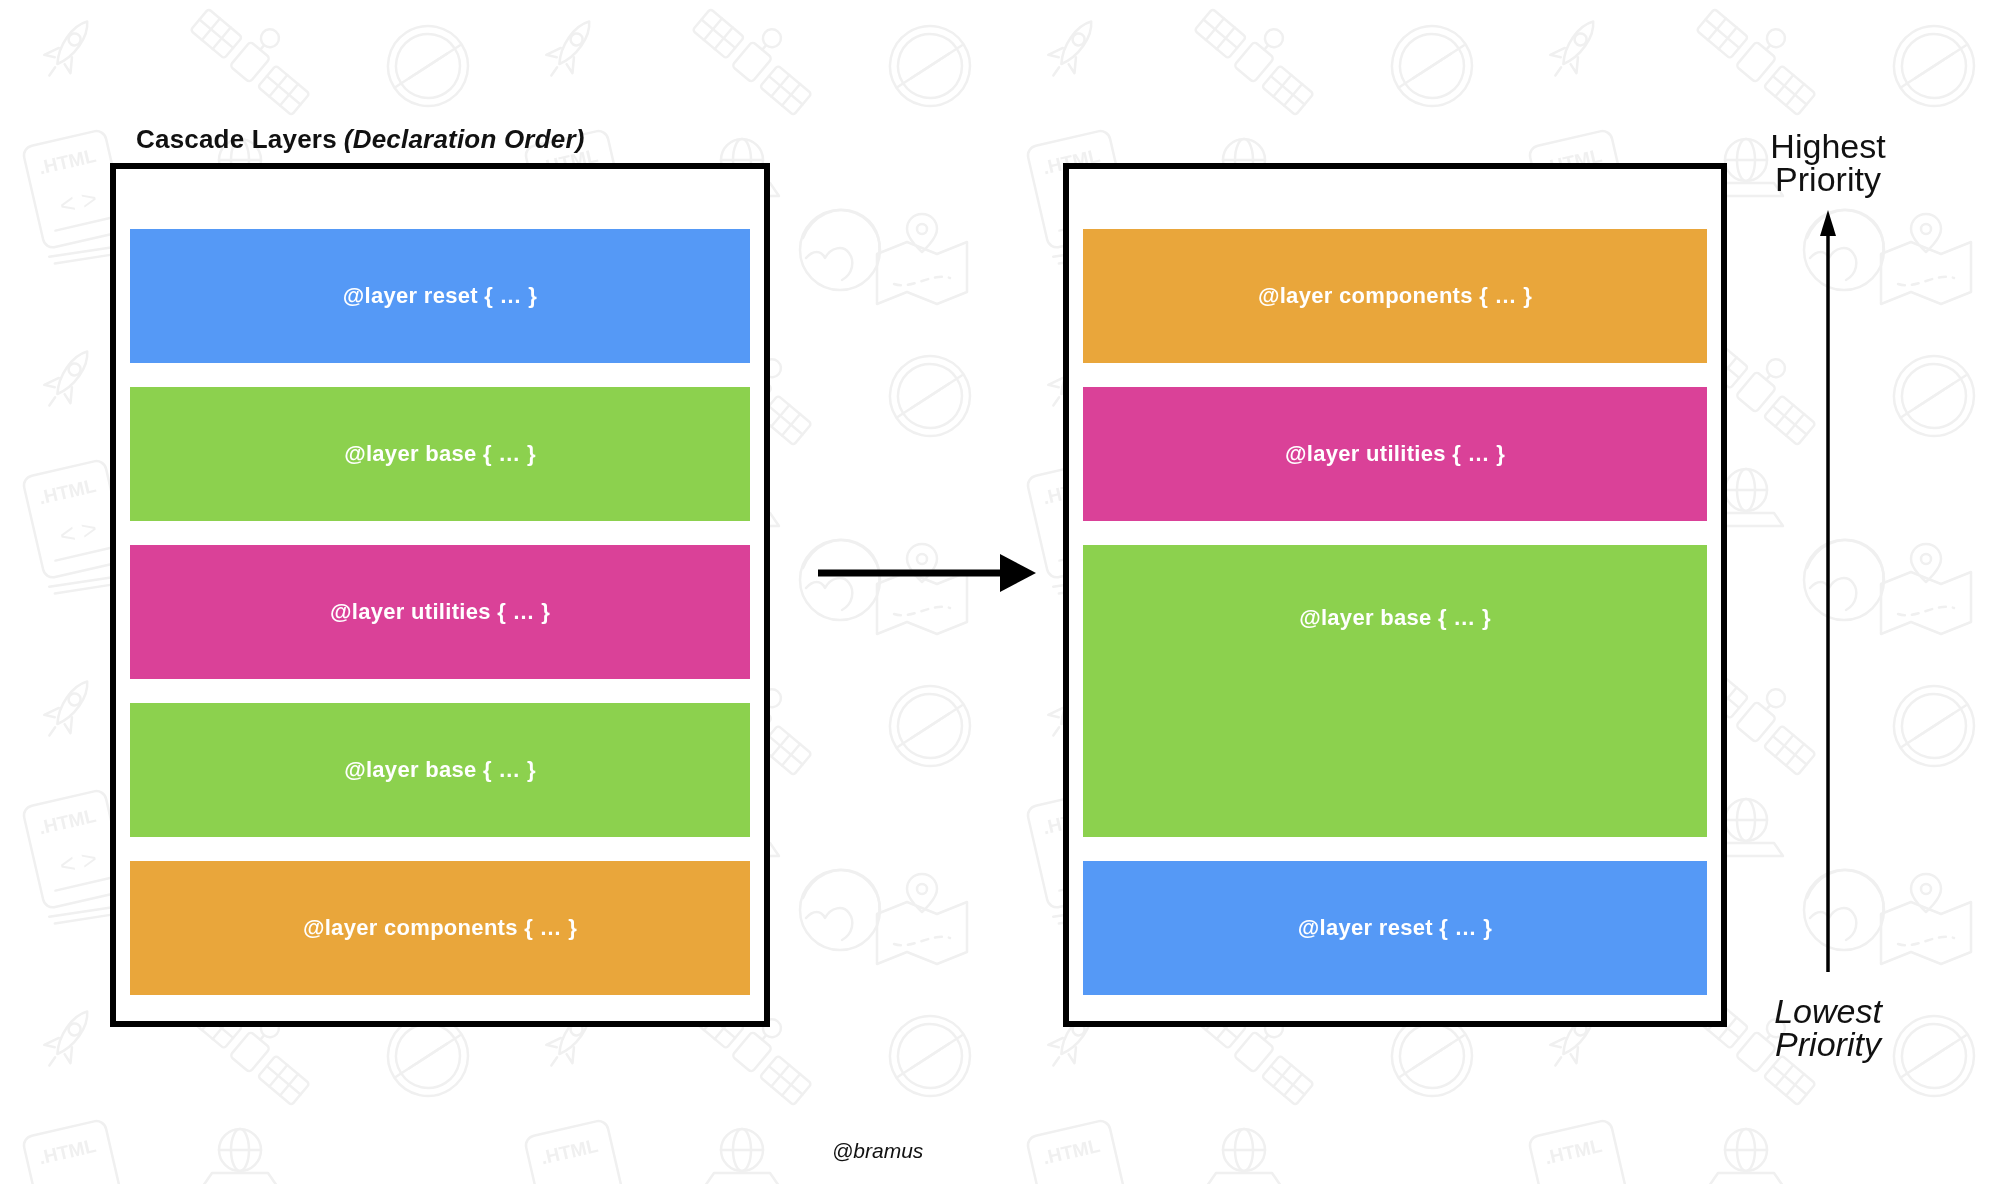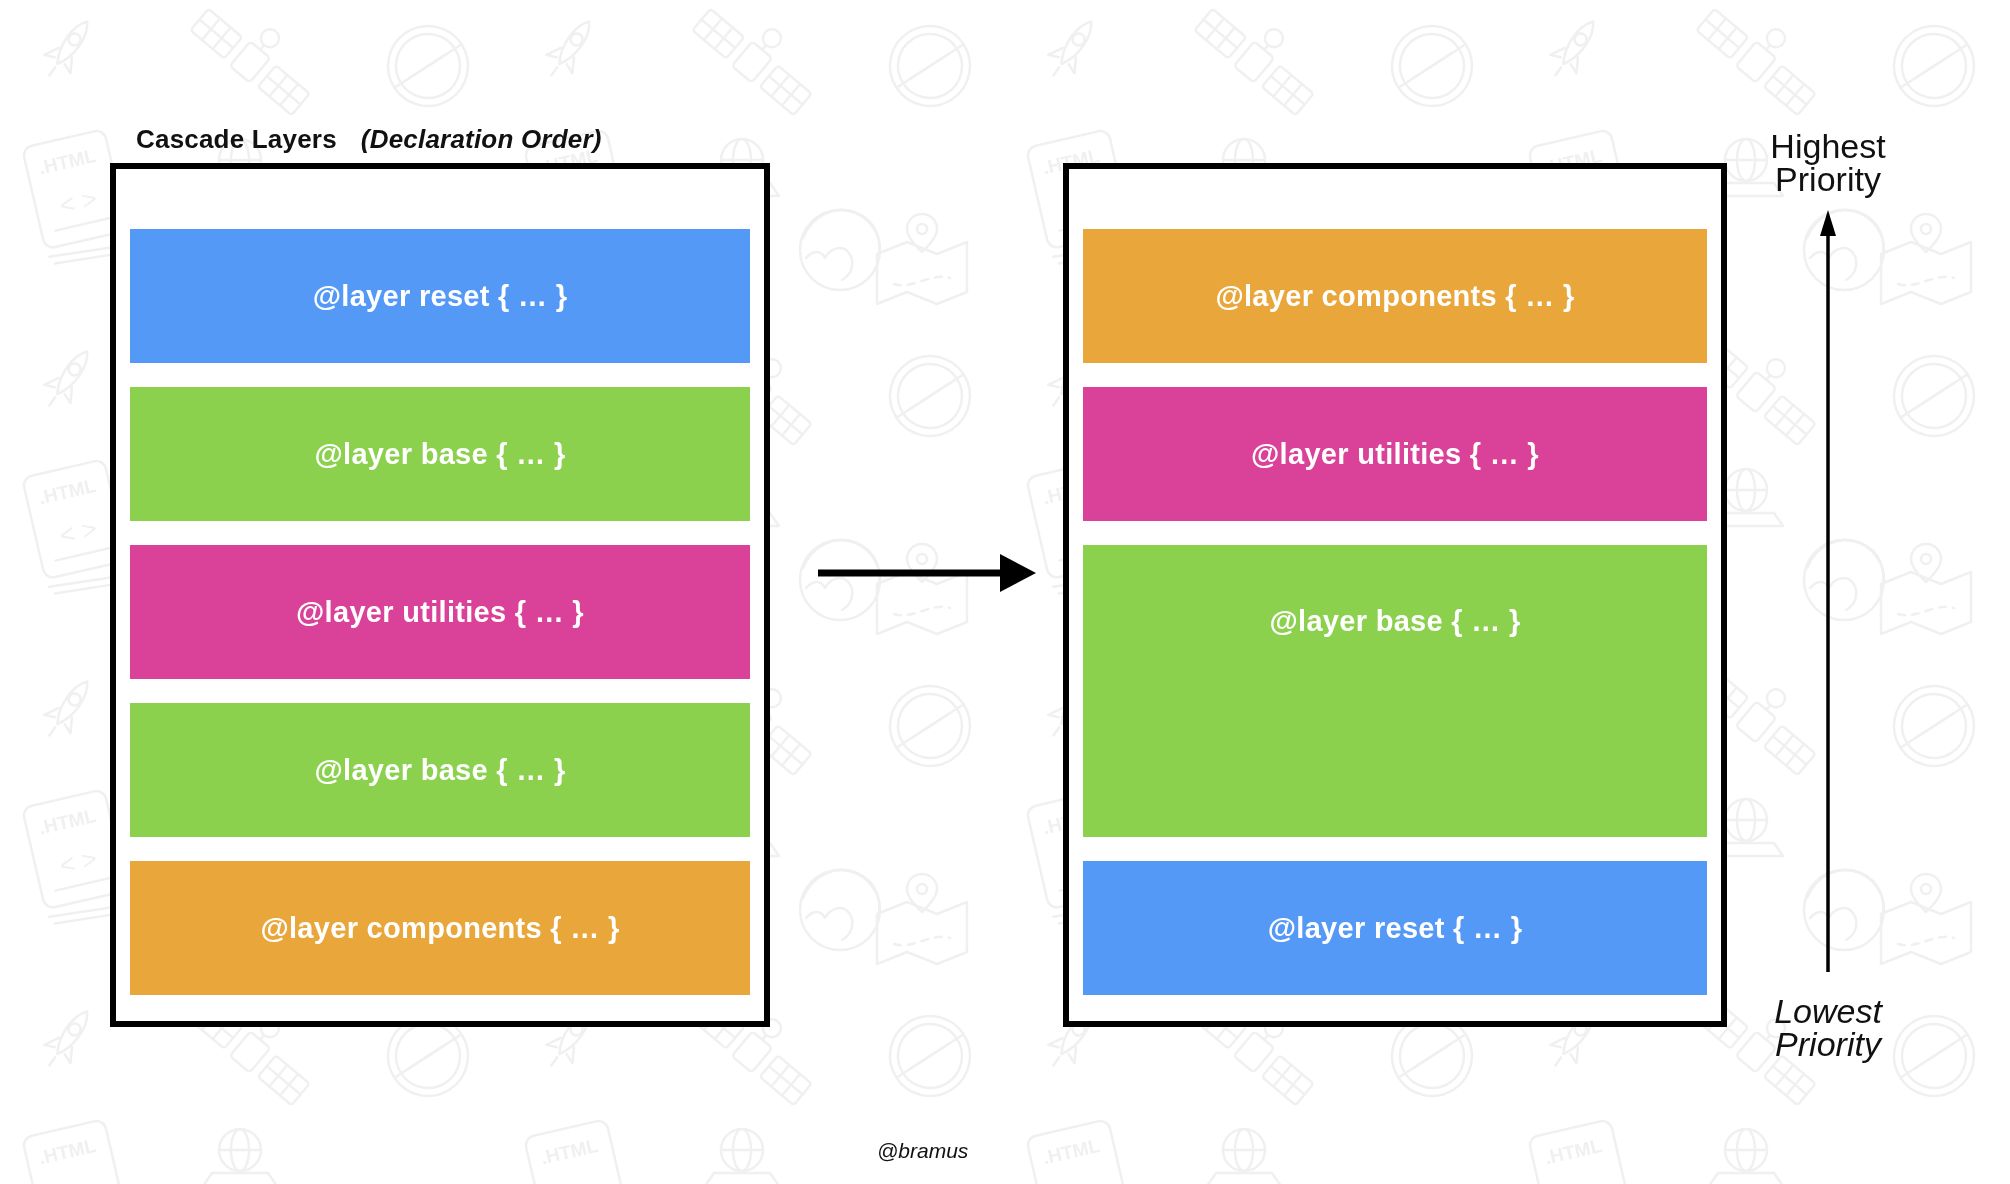--- a/index.html
+++ b/index.html
@@ -2,43 +2,43 @@
 <html><head>
 <meta charset="utf-8">
 <style>
   html,body{margin:0;padding:0;background:#fff;}
   .canvas{
     position:relative;width:2010px;height:1184px;background:#fff;overflow:hidden;
     font-family:"Liberation Sans",sans-serif;color:#111;
   }
   .wm{position:absolute;left:0;top:0;z-index:0;}
   .panel-title{position:absolute;font-size:26px;font-weight:700;white-space:nowrap;z-index:2;letter-spacing:.2px;}
-  .panel-title .ital{font-style:italic;margin-left:24px;}
+  .panel-title .ital{font-style:italic;margin-left:7px;}
   .left-title{left:136px;top:124px;}
   .right-title{left:1086px;top:124px;}
   .box{
     position:absolute;top:163px;box-sizing:border-box;border:6px solid #000;background:#fff;
     display:flex;flex-direction:column;gap:24px;padding:60px 14px 0 14px;z-index:1;
   }
   .left-box{left:110px;width:660px;height:864px;}
   .right-box{left:1063px;width:664px;height:864px;}
   .bar{
     flex:0 0 134px;display:flex;align-items:center;justify-content:center;
-    color:#fff;font-size:29px;font-weight:700;letter-spacing:.3px;
+    color:#fff;font-size:22px;font-weight:700;letter-spacing:.3px;
   }
   .bar.size-2{flex:0 0 292px;align-items:flex-start;padding-top:60px;box-sizing:border-box;}
   .h-arrow{position:absolute;left:816px;top:551px;z-index:2;}
   .v-arrow{position:absolute;left:1816px;top:210px;z-index:2;}
   .prio-label{
     position:absolute;left:1738px;width:180px;text-align:center;
     font-size:34px;line-height:33px;white-space:pre-line;z-index:2;color:#111;
   }
   .highest{top:130px;}
   .lowest{top:995px;font-style:italic;}
-  .credit{position:absolute;left:877px;top:1139px;font-size:21px;font-style:italic;z-index:2;}
+  .credit{position:absolute;left:832px;top:1139px;font-size:21px;font-style:italic;z-index:2;}
 </style>
 </head>
 <body>
 
 <div class="canvas">
 
   <svg class="wm" width="2010" height="1184" aria-hidden="true">
     <defs>
       <pattern id="wmtile" width="502" height="330" patternUnits="userSpaceOnUse">
         <g stroke="#f0f0f0" stroke-width="2.5" fill="none" stroke-linecap="round" stroke-linejoin="round">

